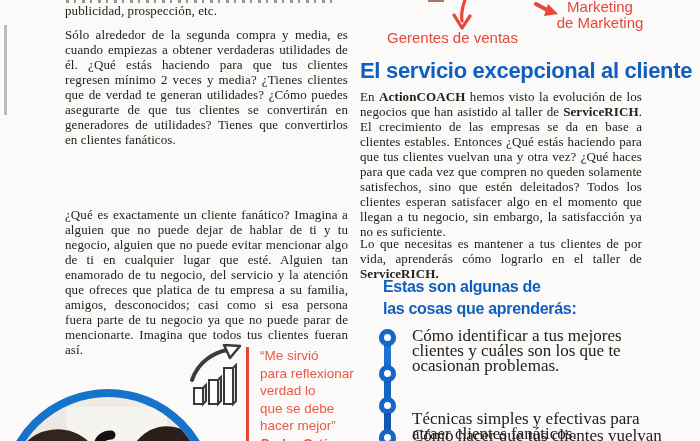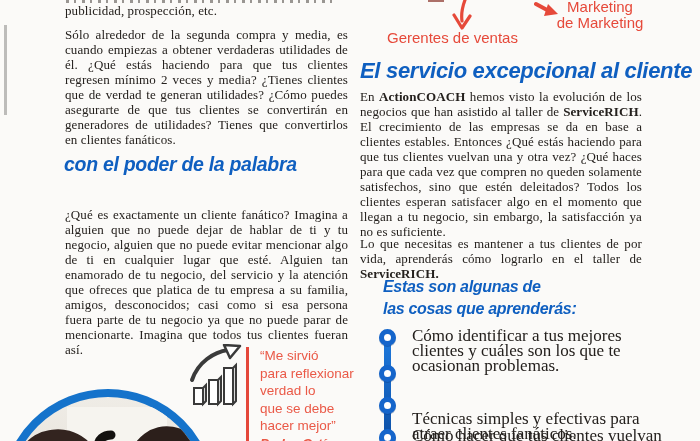--- a/index.html
+++ b/index.html
@@ -7,21 +7,21 @@
     position:relative; width:700px; height:441px;
     background:#fbfaf8; overflow:hidden;
     font-family:"Liberation Serif", serif;
   }
   .serif-block {
     position:absolute; color:#24201d; font-size:13px; line-height:15px;
     text-align:justify; letter-spacing:0.1px;
   }
   .blue-heading {
     position:absolute; font-family:"Liberation Sans", sans-serif;
-    font-weight:700; color:#0f5fc0; letter-spacing:-0.3px;font-style:italic;
+    font-weight:700; color:#0f5fc0; letter-spacing:-0.3px;
   }
   .red-note {
     position:absolute; font-family:"Liberation Sans", sans-serif;
     color:#e6493a;
   }
   
   .margin-line { position:absolute; left:4px; top:25px; width:3px; height:90px; background:#bdbcba; }
   .clip-remnant {
     position:absolute; left:66px; top:0; width:272px; height:3px; opacity:.55;
     background:repeating-linear-gradient(90deg,#4a443f 0 3px,transparent 3px 8px,#4a443f 8px 10px,transparent 10px 16px);
@@ -70,21 +70,20 @@
 
   <div class="margin-line"></div>
   <div class="clip-remnant"></div>
   <div class="top-smudge"></div>
 
   <div class="serif-block" style="left:65px; top:3px; width:283px; text-align:left;">publicidad, prospección, etc.</div>
 
   <div class="serif-block" style="left:65px; top:27px; width:283px;">Sólo alrededor de la segunda compra y media, es cuando empiezas a obtener verdaderas utilidades de él. ¿Qué estás haciendo para que tus clientes regresen mínimo 2 veces y media? ¿Tienes clientes que de verdad te generan utilidades? ¿Cómo puedes asegurarte de que tus clientes se convertirán en generadores de utilidades? Tienes que convertirlos en clientes fanáticos.</div>
 
   <div class="blue-heading" style="left:64px; top:153px; font-size:19.5px; line-height:22px;">
-    <div>con el poder de la palabra</div>
   </div>
 
   <div class="serif-block" style="left:65px; top:207px; width:283px;">¿Qué es exactamente un cliente fanático? Imagina a alguien que no puede dejar de hablar de ti y tu negocio, alguien que no puede evitar mencionar algo de ti en cualquier lugar que esté. Alguien tan enamorado de tu negocio, del servicio y la atención que ofreces que platica de tu empresa a su familia, amigos, desconocidos; casi como si esa persona fuera parte de tu negocio ya que no puede parar de mencionarte. Imagina que todos tus clientes fueran así.</div>
 
   <div class="icon-wrap">
     <svg width="58" height="64" viewBox="0 0 58 64">
       <g fill="#ffffff" stroke="#3a3a3a" stroke-width="2">
         <path d="M8 44 l9 0 0 16 -9 0 z"></path>
           <path d="M17 44 l3 -3 0 16 -3 3 z" fill="#d8d8d8"></path>
         <path d="M23 36 l9 0 0 24 -9 0 z"></path>

